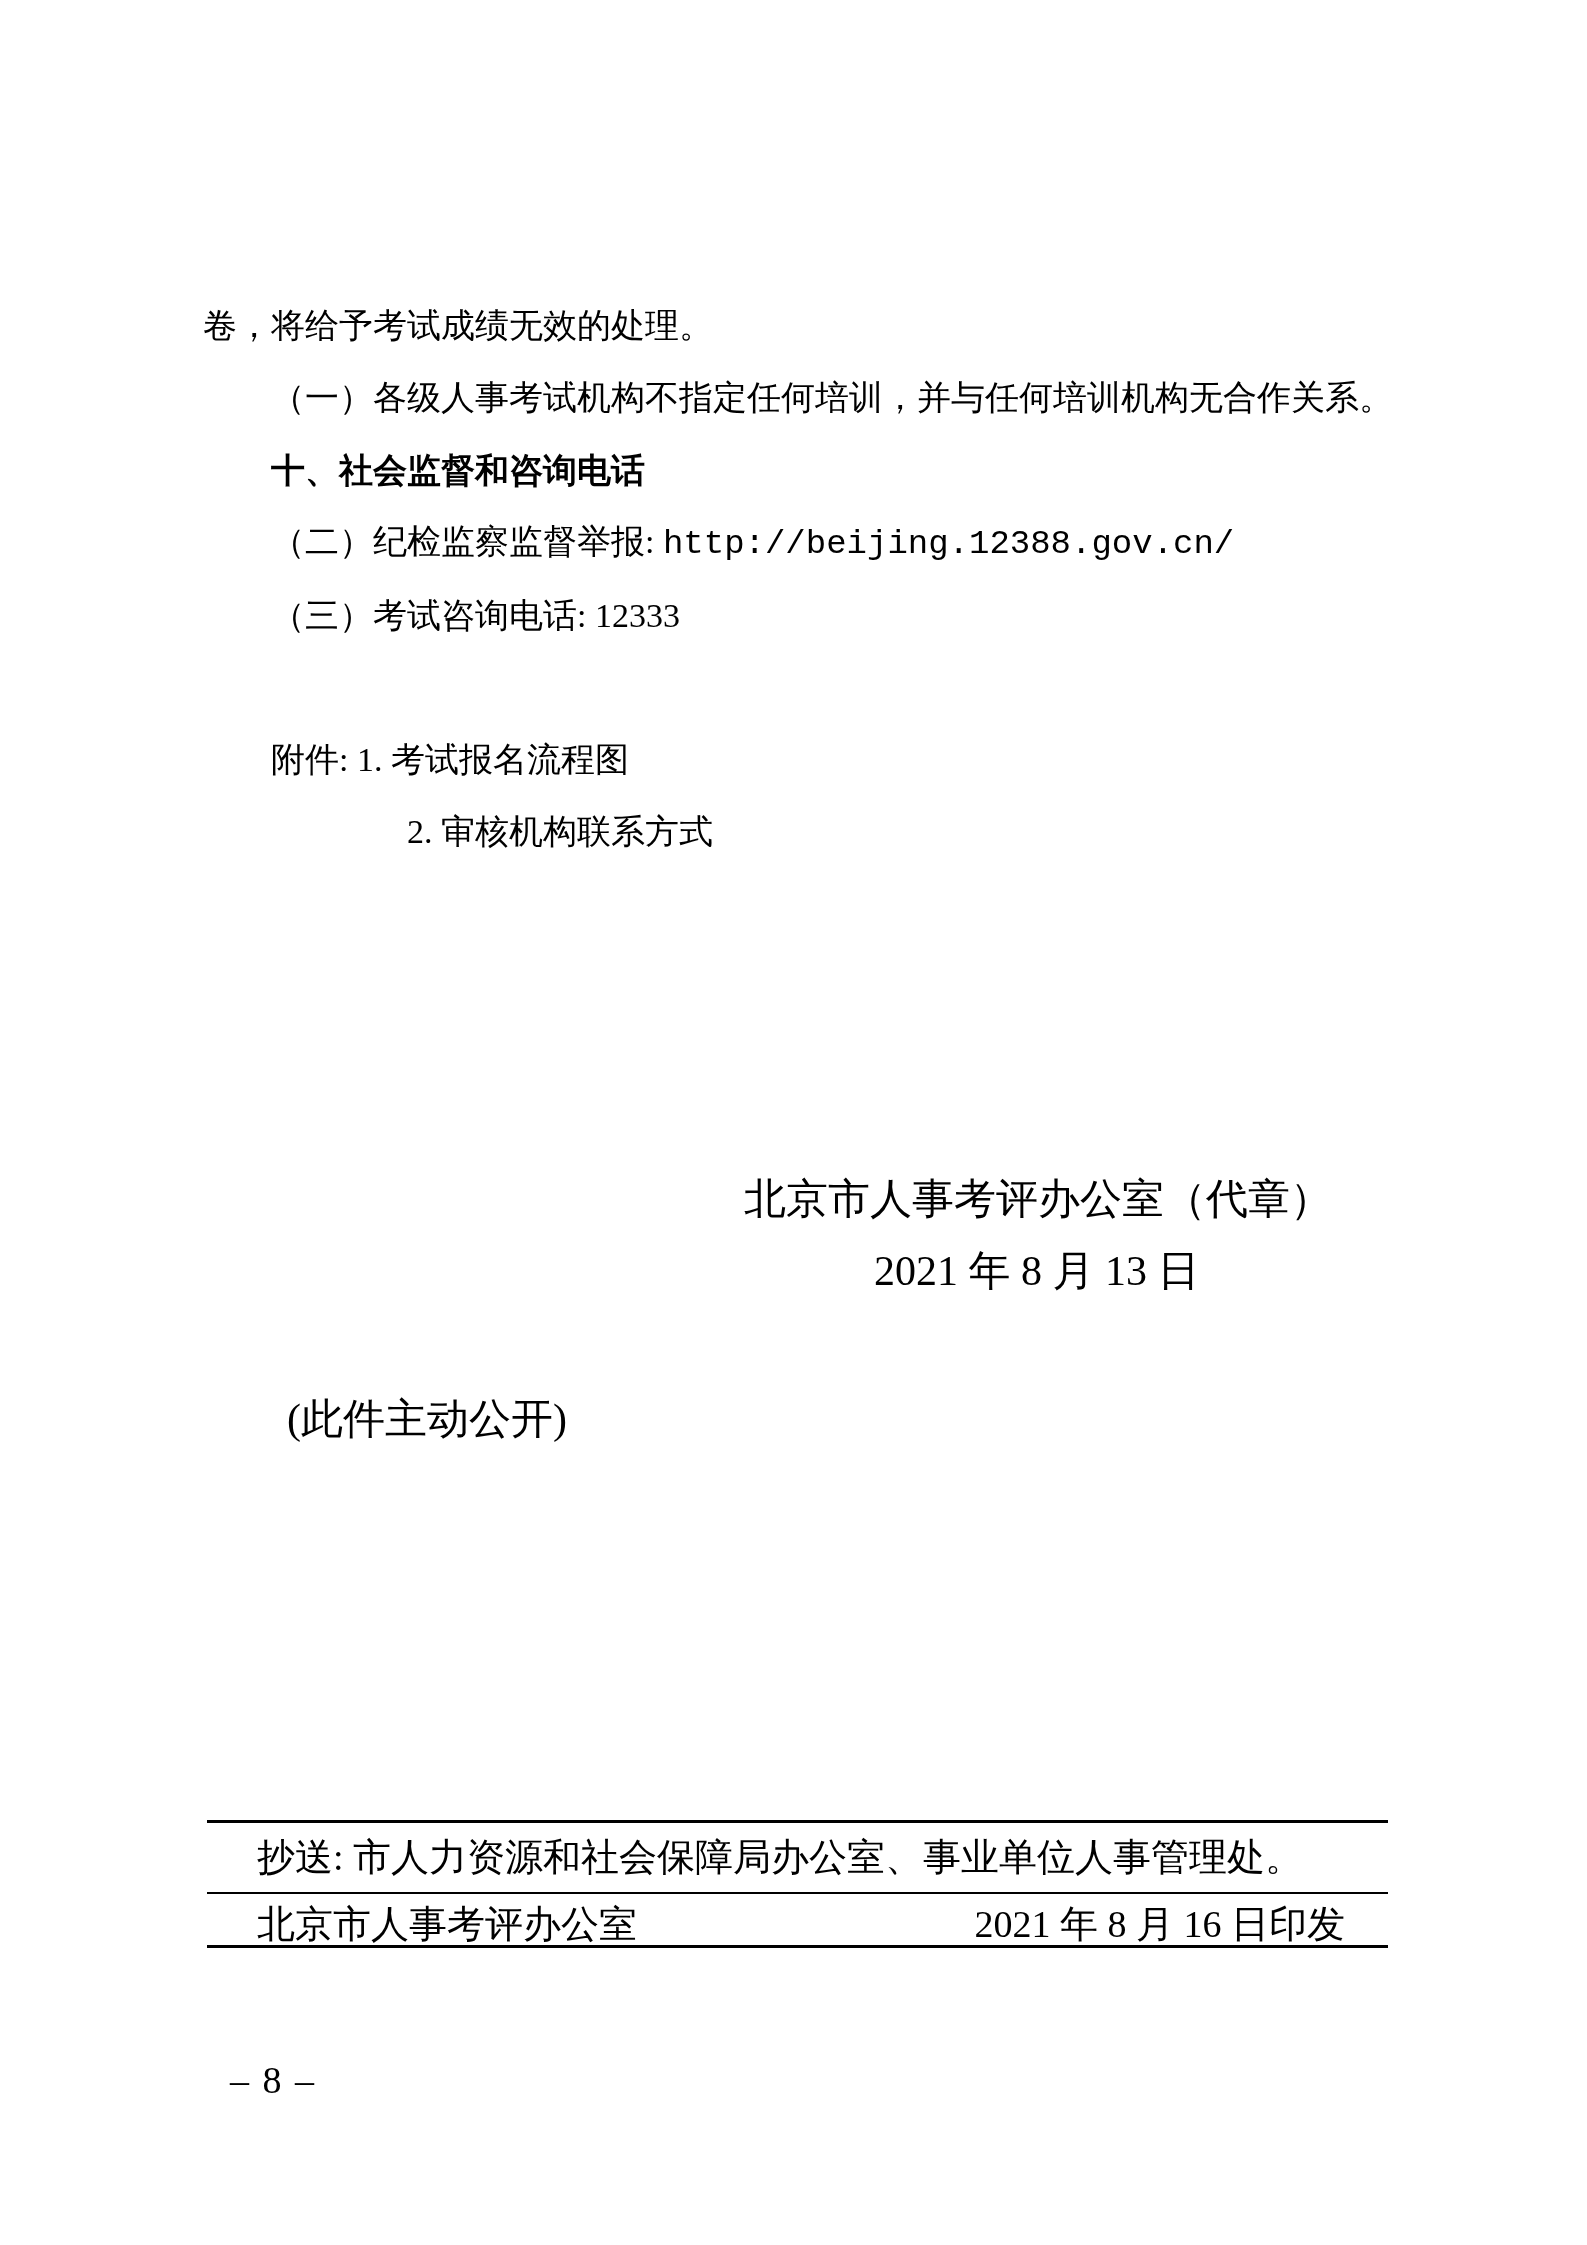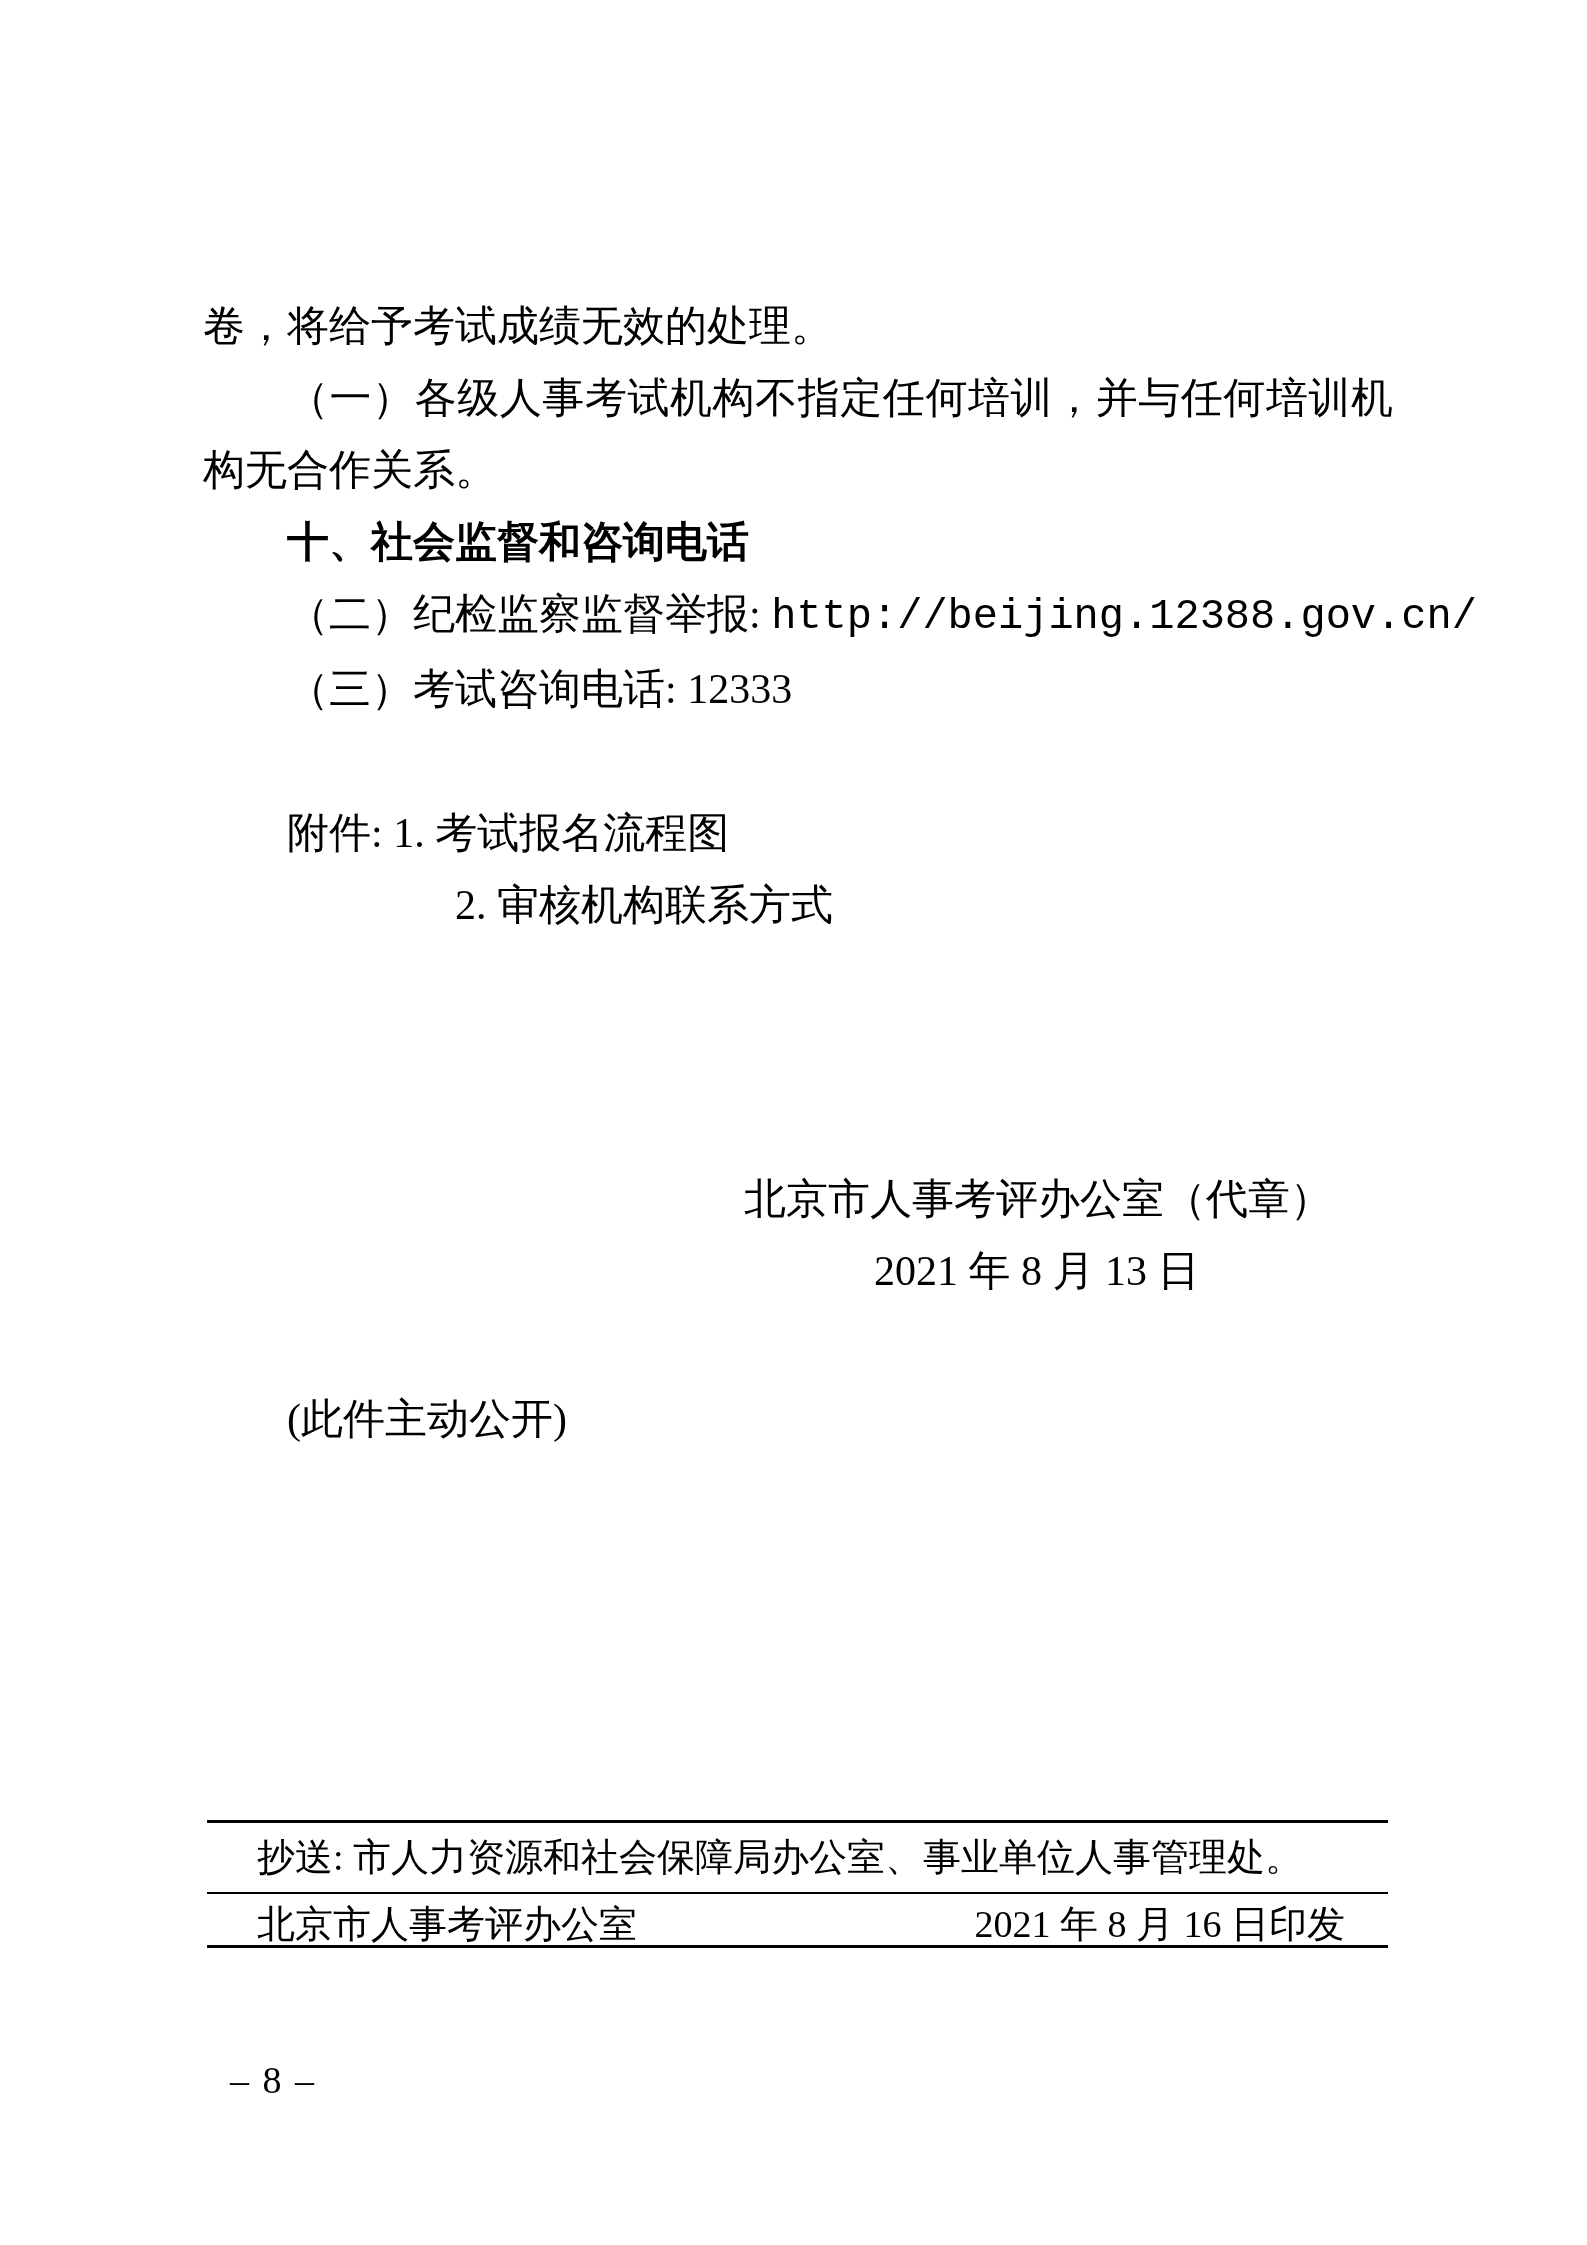--- a/index.html
+++ b/index.html
@@ -14,21 +14,21 @@
     font-family: "Liberation Serif", "DejaVu Serif", serif;
     color: #000000;
   }
 
   
   .body-text {
     position: absolute;
     left: 203px;
     top: 290px;
     width: 1190px;
-    font-size: 42px;
+    font-size: 34px;
     line-height: 72px;
     text-align: justify;
   }
   .body-text p { margin: 0; }
   .indent2 { text-indent: 2em; }
   .indent6 { text-indent: 6em; }
   .heading {
     font-family: "Liberation Sans", "DejaVu Sans", sans-serif;
     font-weight: bold;
     text-align: left;

